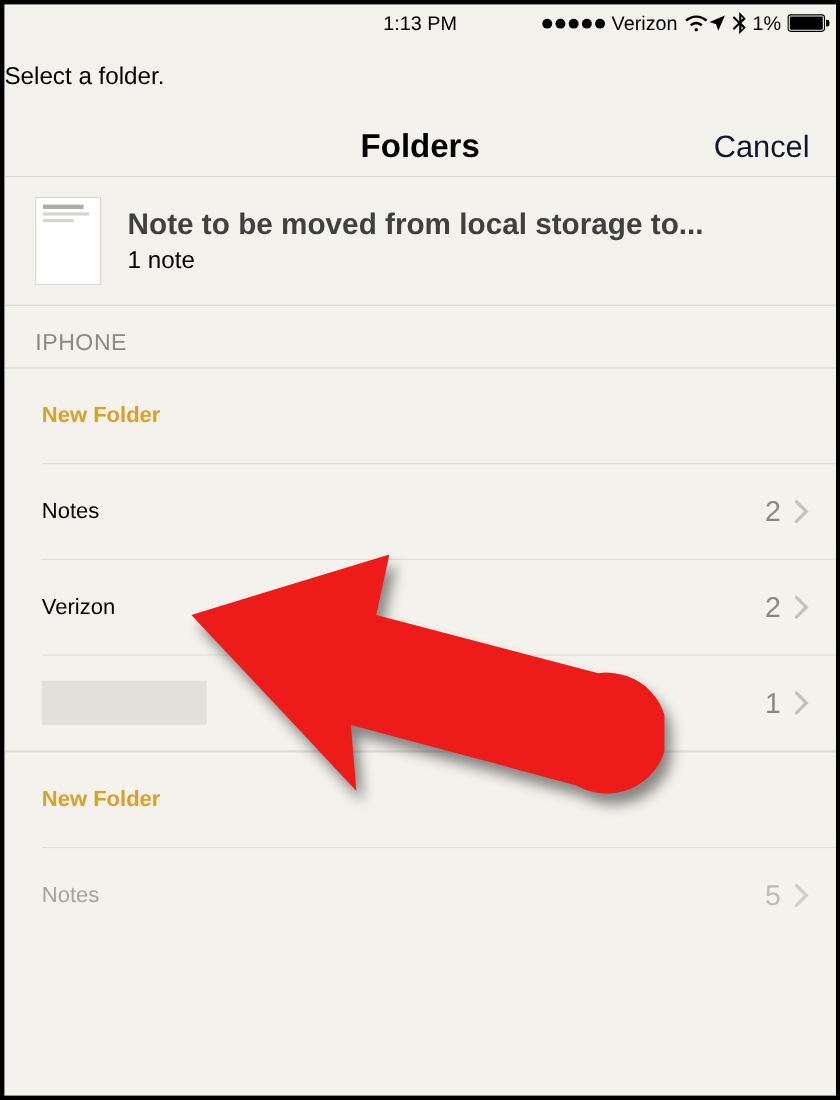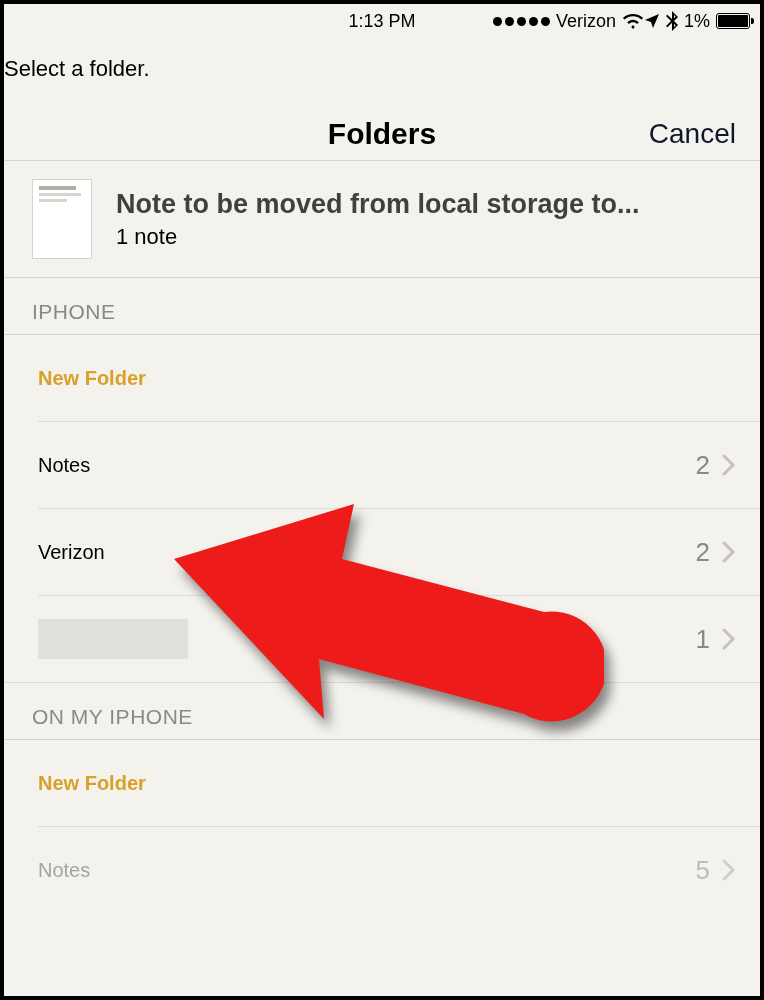--- a/index.html
+++ b/index.html
@@ -221,21 +221,20 @@
       <span class="count">1</span>
       <span class="chevron">
           <svg width="14" height="22" viewBox="0 0 14 22">
             <path d="M2 2l9 9-9 9" stroke="#c4c2bb" stroke-width="3" fill="none" stroke-linecap="round"></path>
           </svg>
         </span>
     </span>
   </div>
   <div class="row-divider full"></div>
 
-  <div class="section-header">ON MY IPHONE</div>
   <div class="divider"></div>
 
   <div class="row accent">
     <span class="label">New Folder</span>
   </div>
   <div class="row-divider"></div>
 
   <div class="row dim">
     <span class="label">Notes</span>
     <span class="right">

